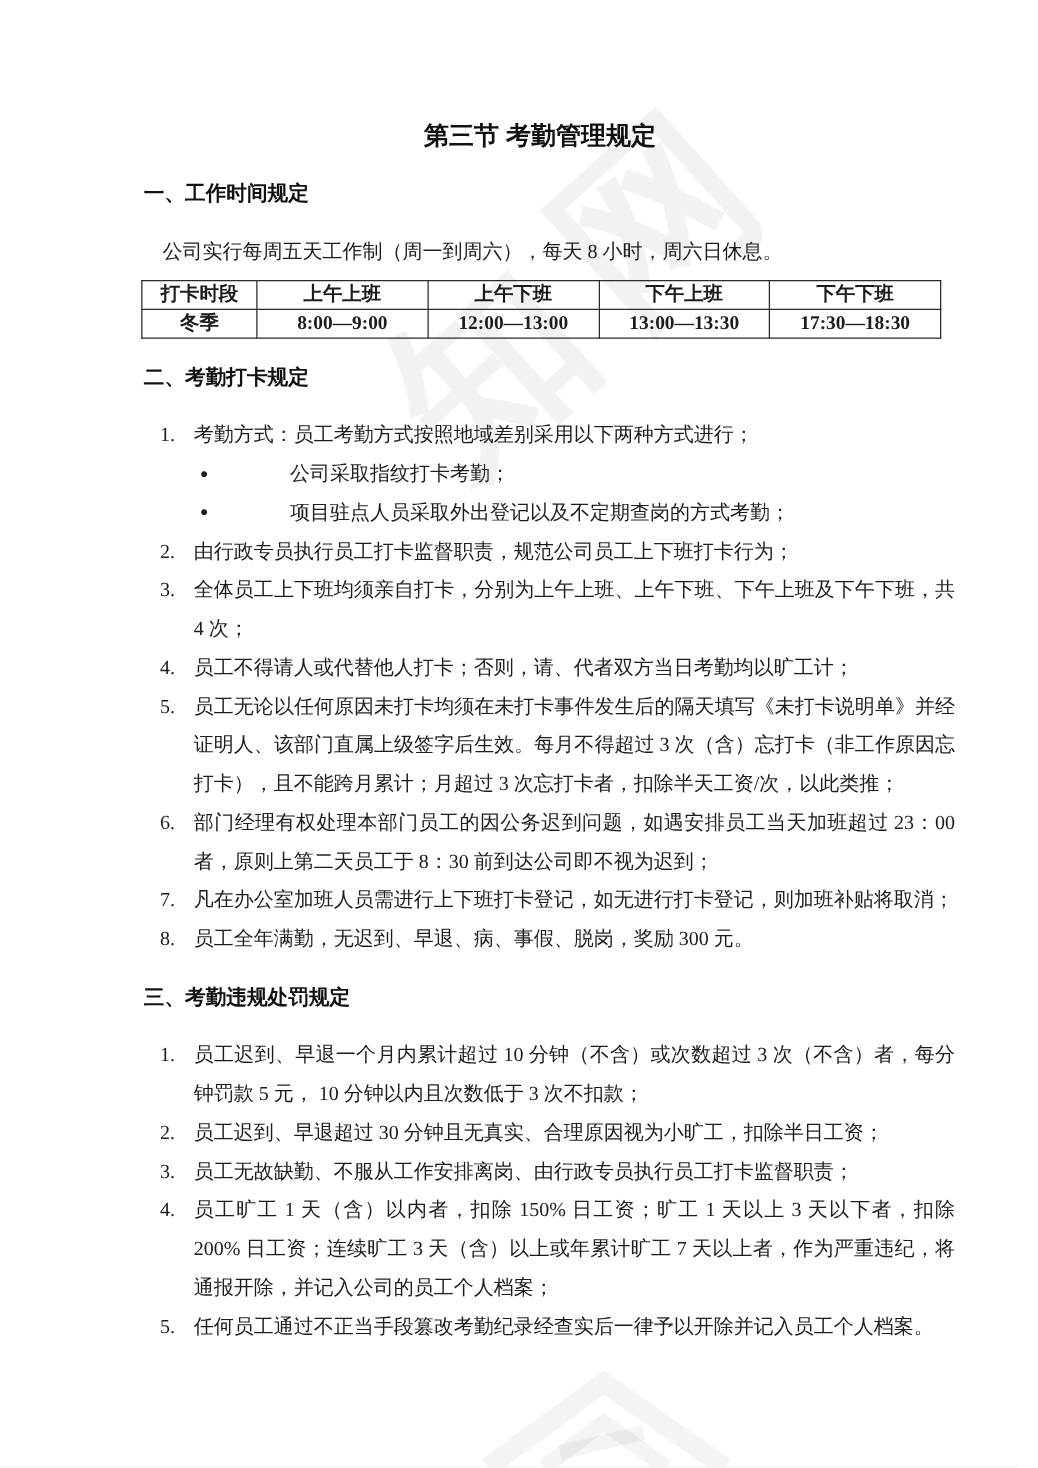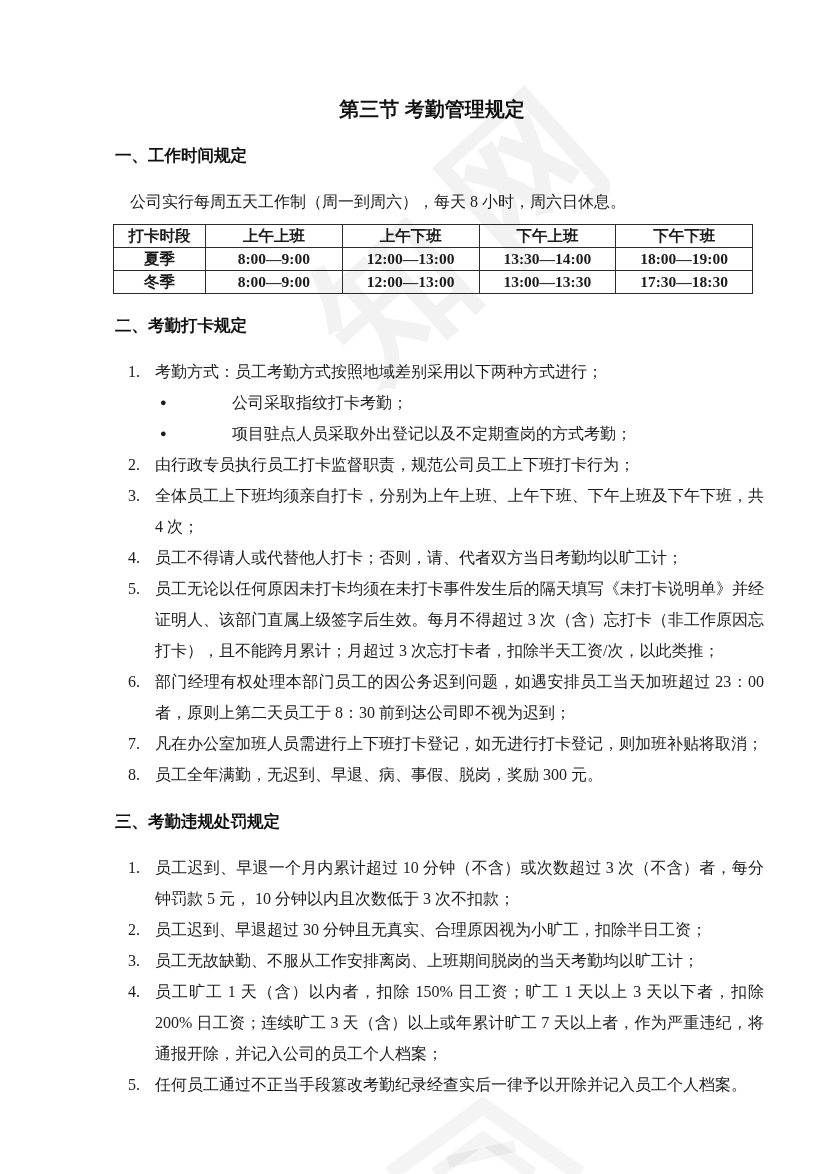--- a/index.html
+++ b/index.html
@@ -94,27 +94,20 @@
         <tr>
           <th>打卡时段</th>
           <th>上午上班</th>
           <th>上午下班</th>
           <th>下午上班</th>
           <th>下午下班</th>
         </tr>
       </thead>
       <tbody>
         <tr>
-          <td>夏季</td>
-          <td>8:00—9:00</td>
-          <td>12:00—13:00</td>
-          <td>13:30—14:00</td>
-          <td>18:00—19:00</td>
-        </tr>
-        <tr>
           <td>冬季</td>
           <td>8:00—9:00</td>
           <td>12:00—13:00</td>
           <td>13:00—13:30</td>
           <td>17:30—18:30</td>
         </tr>
       </tbody>
     </table>
 
     <h2 class="sec-heading">二、考勤打卡规定</h2>
@@ -166,21 +159,21 @@
       <div class="item">
         <span class="num">1.</span>
         <span class="txt">员工迟到、早退一个月内累计超过 10 分钟（不含）或次数超过 3 次（不含）者，每分钟罚款 5 元， 10 分钟以内且次数低于 3 次不扣款；</span>
       </div>
       <div class="item">
         <span class="num">2.</span>
         <span class="txt">员工迟到、早退超过 30 分钟且无真实、合理原因视为小旷工，扣除半日工资；</span>
       </div>
       <div class="item">
         <span class="num">3.</span>
-        <span class="txt">员工无故缺勤、不服从工作安排离岗、上班期间脱岗的当天考勤均以旷工计；</span>
+        <span class="txt">员工无故缺勤、不服从工作安排离岗、由行政专员执行员工打卡监督职责；</span>
       </div>
       <div class="item">
         <span class="num">4.</span>
         <span class="txt">员工旷工 1 天（含）以内者，扣除 150% 日工资；旷工 1 天以上 3 天以下者，扣除 200% 日工资；连续旷工 3 天（含）以上或年累计旷工 7 天以上者，作为严重违纪，将通报开除，并记入公司的员工个人档案；</span>
       </div>
       <div class="item">
         <span class="num">5.</span>
         <span class="txt">任何员工通过不正当手段篡改考勤纪录经查实后一律予以开除并记入员工个人档案。</span>
       </div>
     </div>

